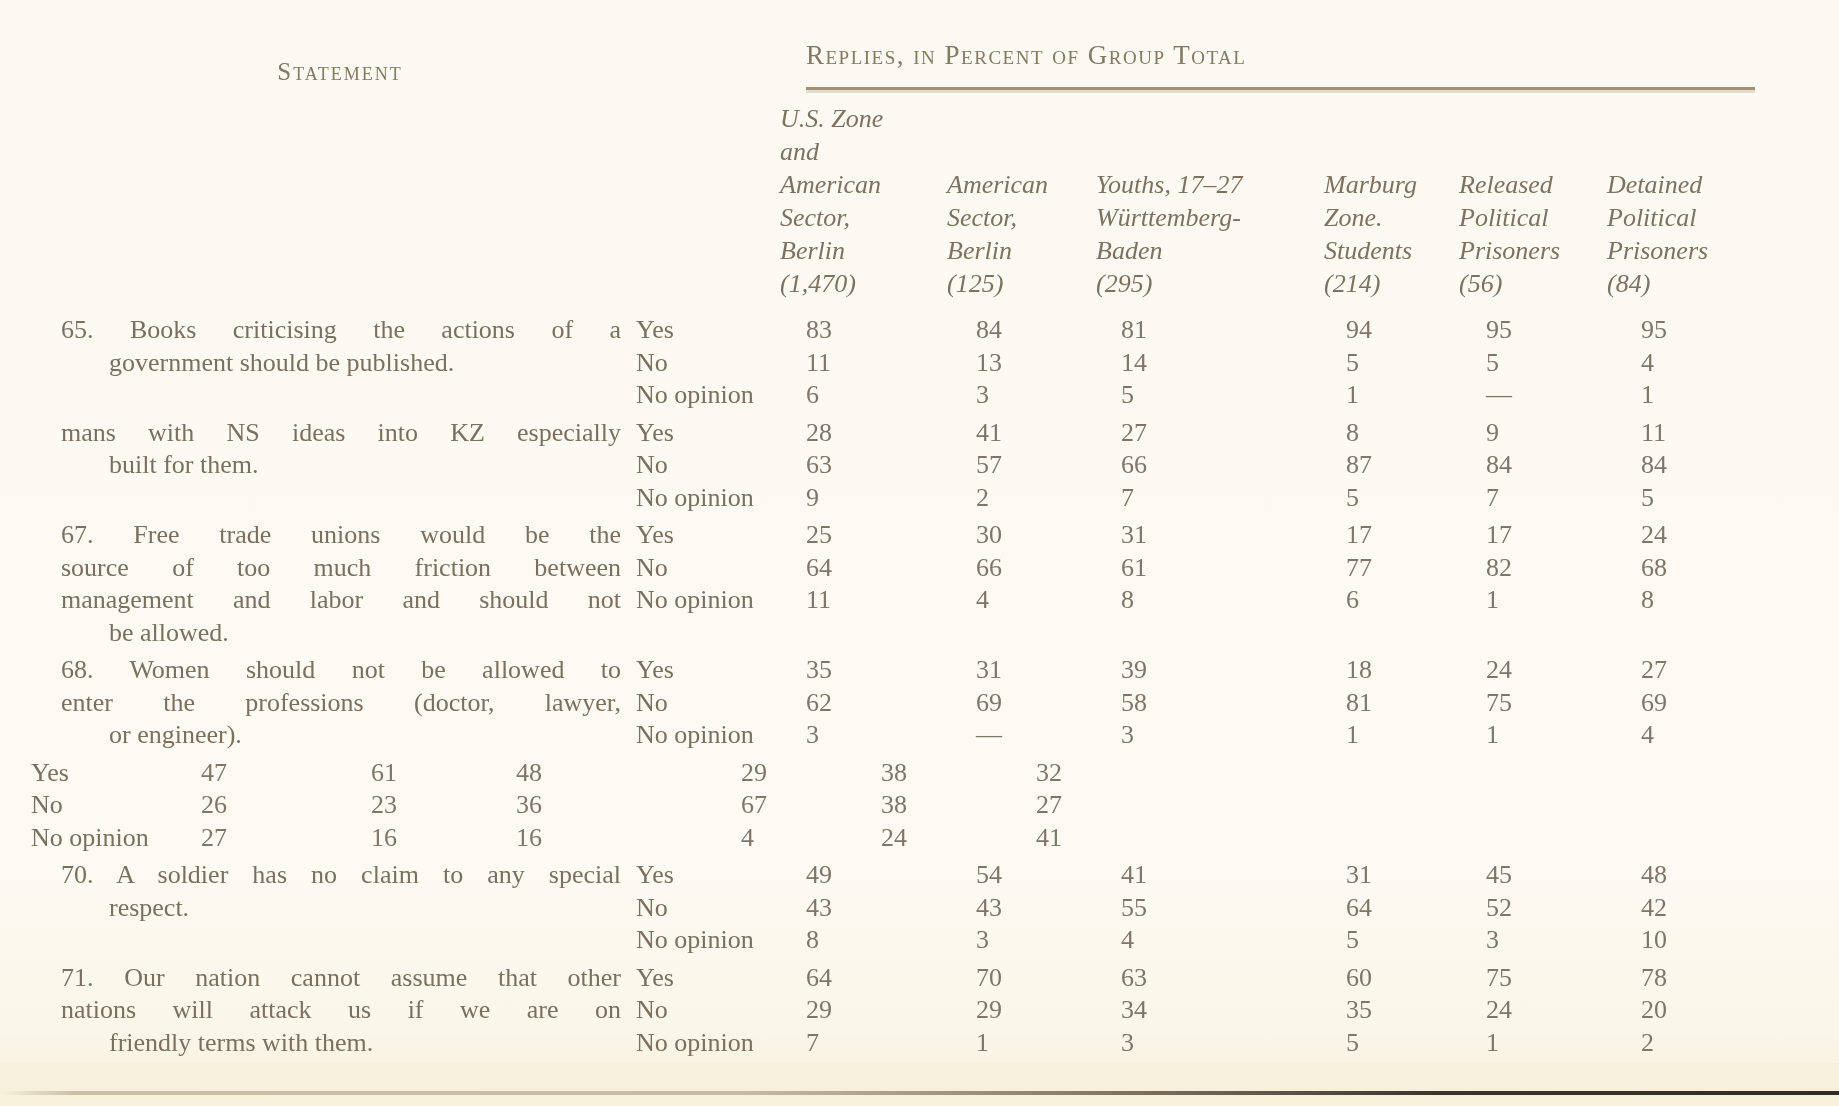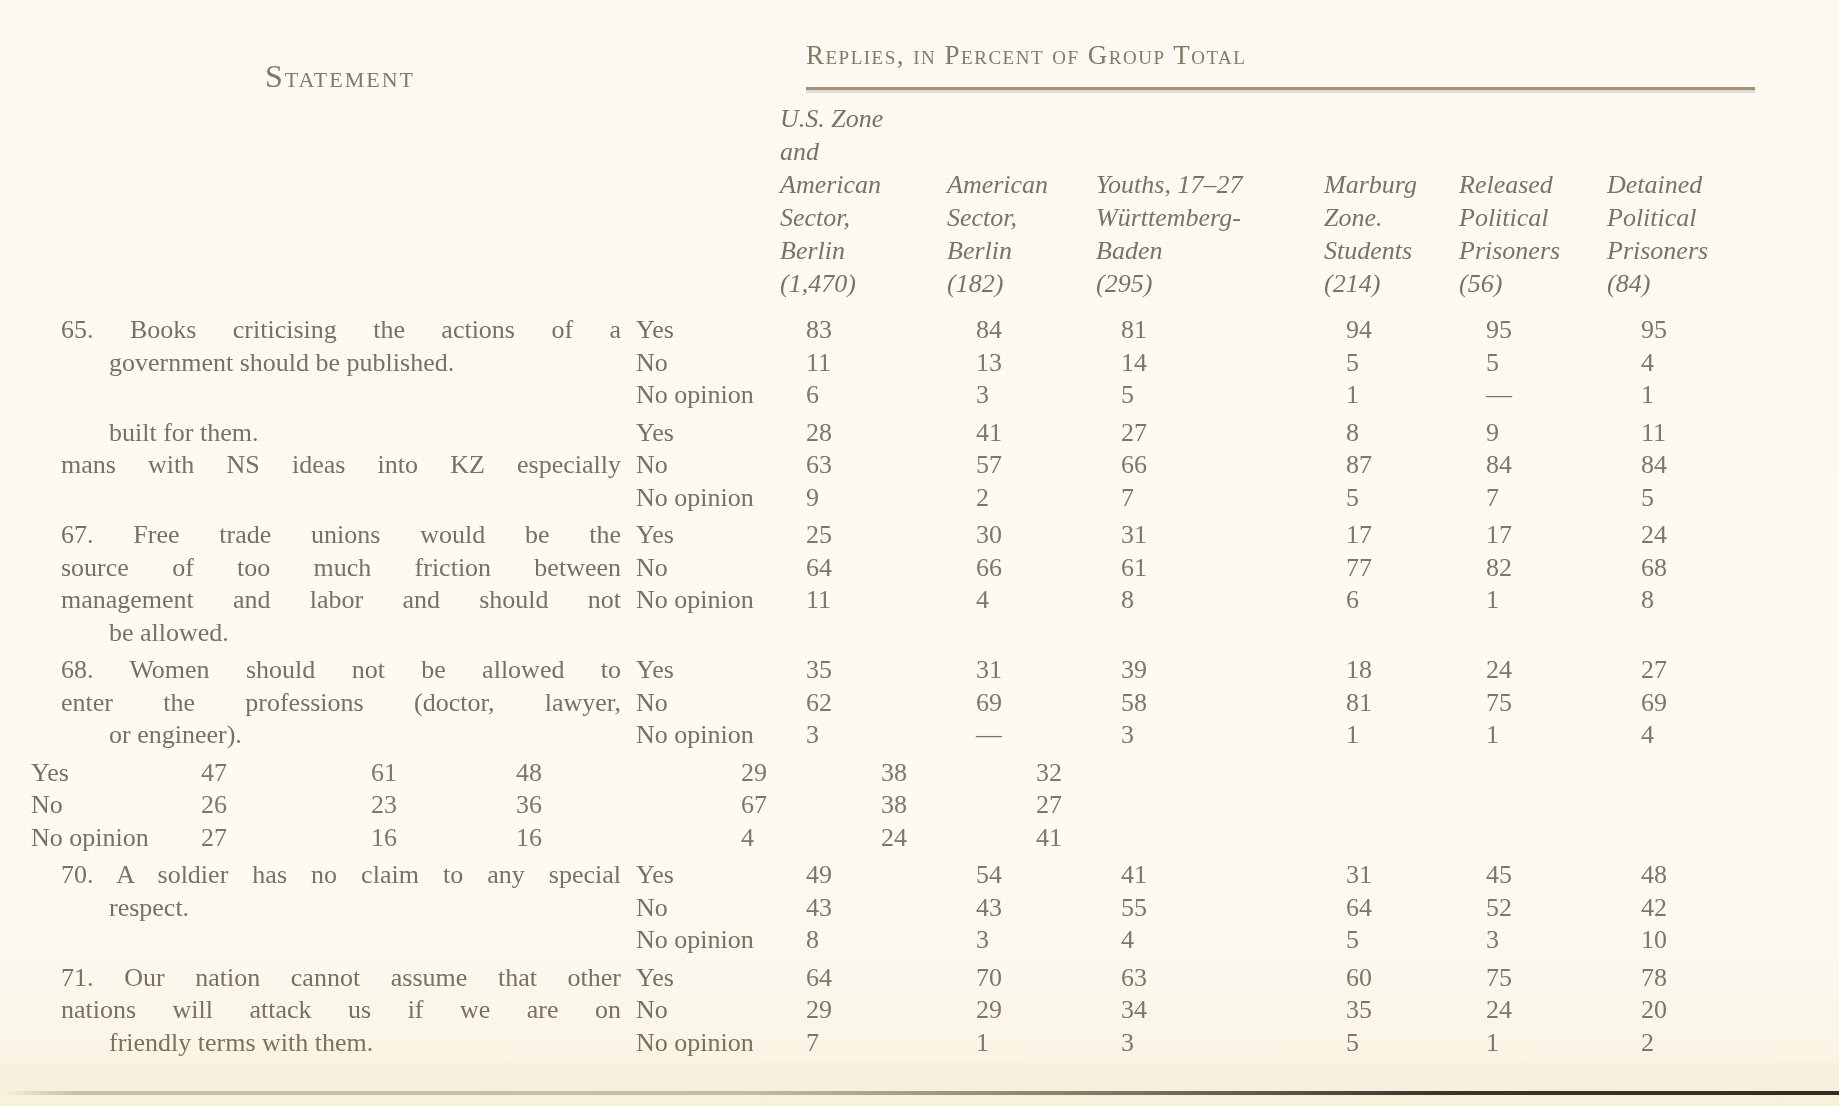--- a/index.html
+++ b/index.html
@@ -13,21 +13,21 @@
     margin:0 auto;
     background:linear-gradient(180deg,#fbf9f1 0%,#fcfaf3 78%,#faf6e9 93%,#f7f0da 100%);
     overflow:hidden;
     color:#7b7060;
   }
   
   .statement-header{
     position:absolute;left:190px;top:58px;width:300px;
     text-align:center;
     font-variant:small-caps;
-    font-size:32px;letter-spacing:2px;
+    font-size:25px;letter-spacing:2px;
     color:#847963;
   }
   .replies-header{
     position:absolute;left:806px;top:40px;width:949px;
     text-align:left;
     font-variant:small-caps;
     font-size:27px;letter-spacing:1.5px;
     color:#847963;
   }
   .header-rule{
@@ -103,21 +103,21 @@
         <div class="hline">and</div>
         <div class="hline">American</div>
         <div class="hline">Sector,</div>
         <div class="hline">Berlin</div>
         <div class="hline">(1,470)</div>
       </div>
       <div class="hcell hcol1">
         <div class="hline">American</div>
         <div class="hline">Sector,</div>
         <div class="hline">Berlin</div>
-        <div class="hline">(182)</div>
+        <div class="hline">(125)</div>
       </div>
       <div class="hcell hcol2">
         <div class="hline">Youths, 17–27</div>
         <div class="hline">Württemberg-</div>
         <div class="hline">Baden</div>
         <div class="hline">(295)</div>
       </div>
       <div class="hcell hcol3">
         <div class="hline">Marburg</div>
         <div class="hline">Zone.</div>
@@ -175,22 +175,22 @@
           <div>—</div>
         </div>
         <div class="num dcol5">
           <div>95</div>
           <div>4</div>
           <div>1</div>
         </div>
       </div>
       <div class="trow">
         <div class="stmt">
+          <div class="stmt-line">mans with NS ideas into KZ especially</div>
           <div class="stmt-line last">built for them.</div>
-          <div class="stmt-line">mans with NS ideas into KZ especially</div>
         </div>
         <div class="resp">
           <div>Yes</div>
           <div>No</div>
           <div>No opinion</div>
         </div>
         <div class="num dcol0">
           <div>28</div>
           <div>63</div>
           <div>9</div>

